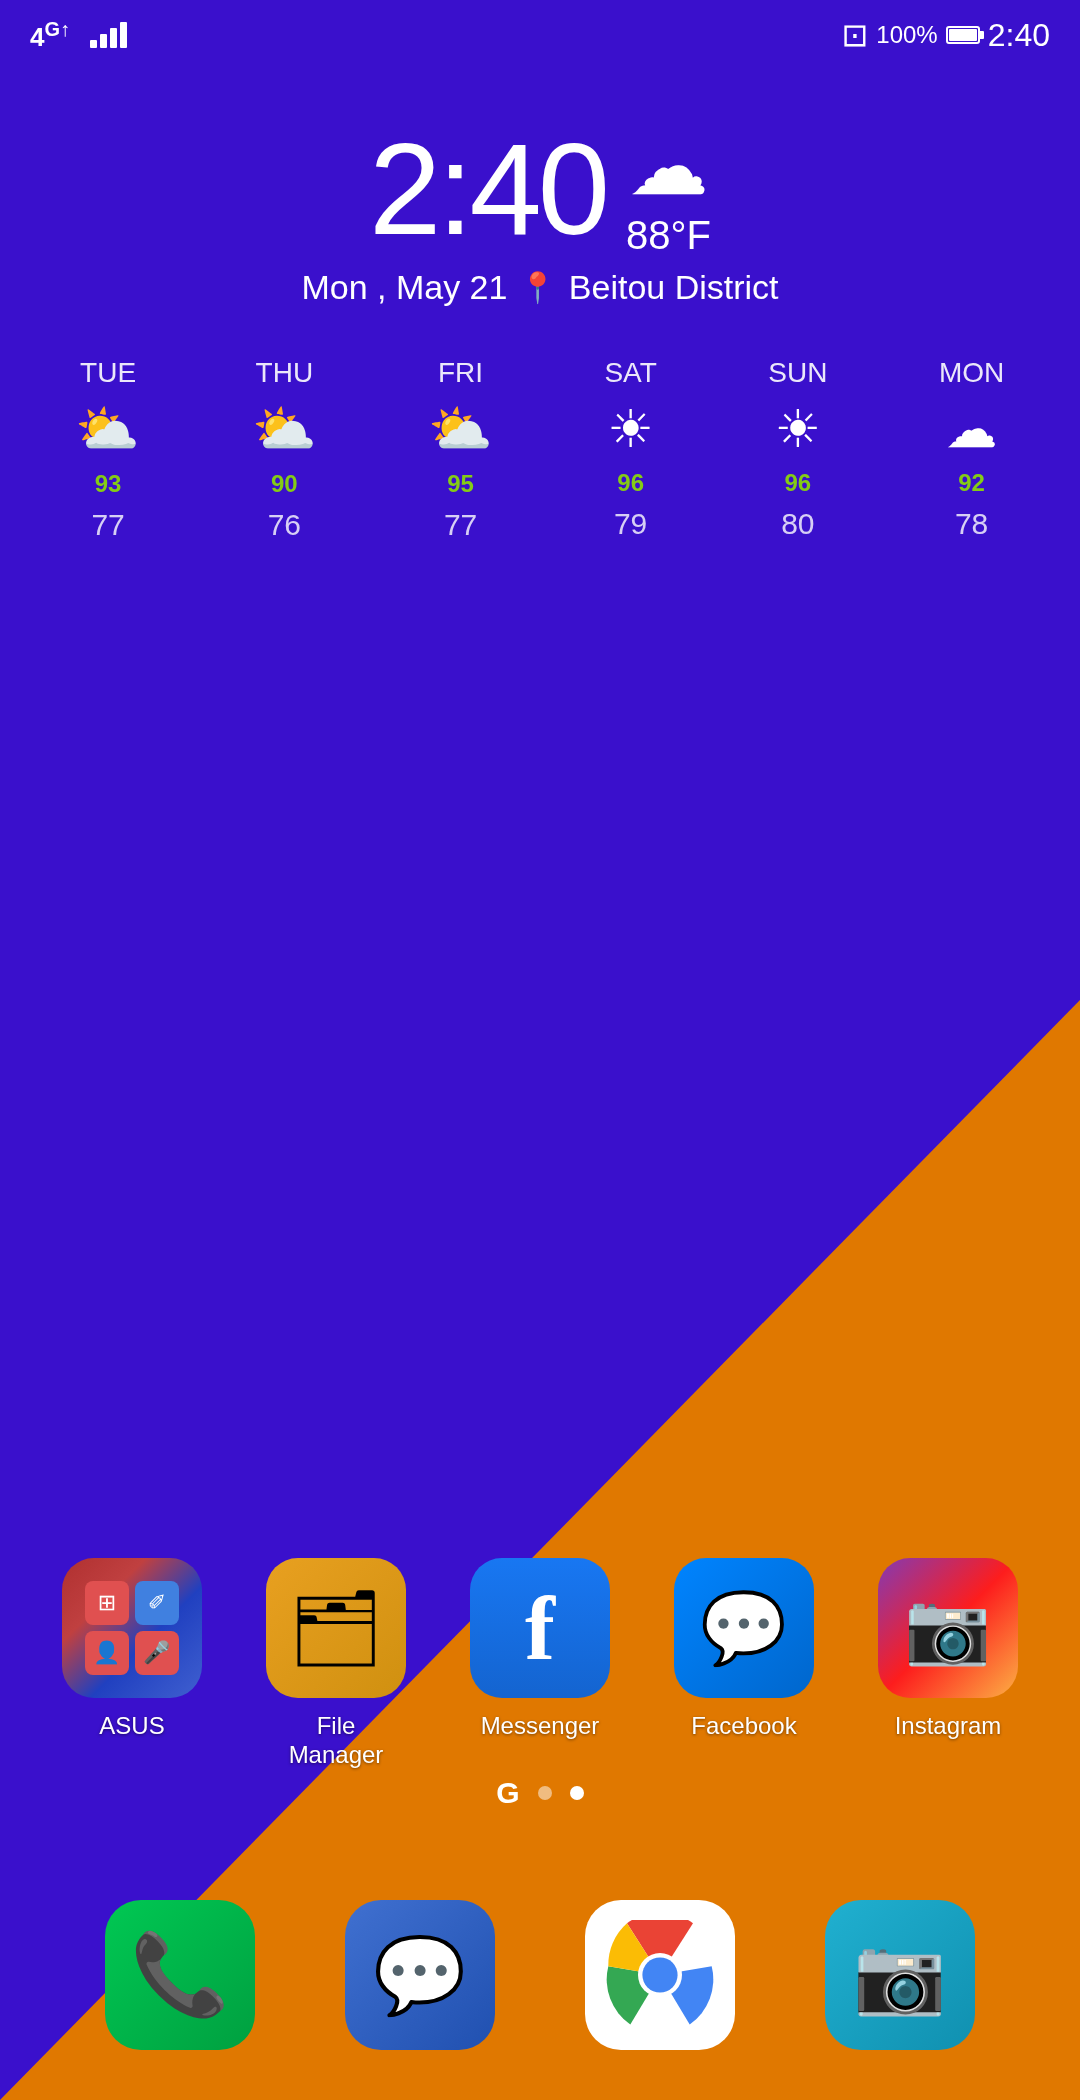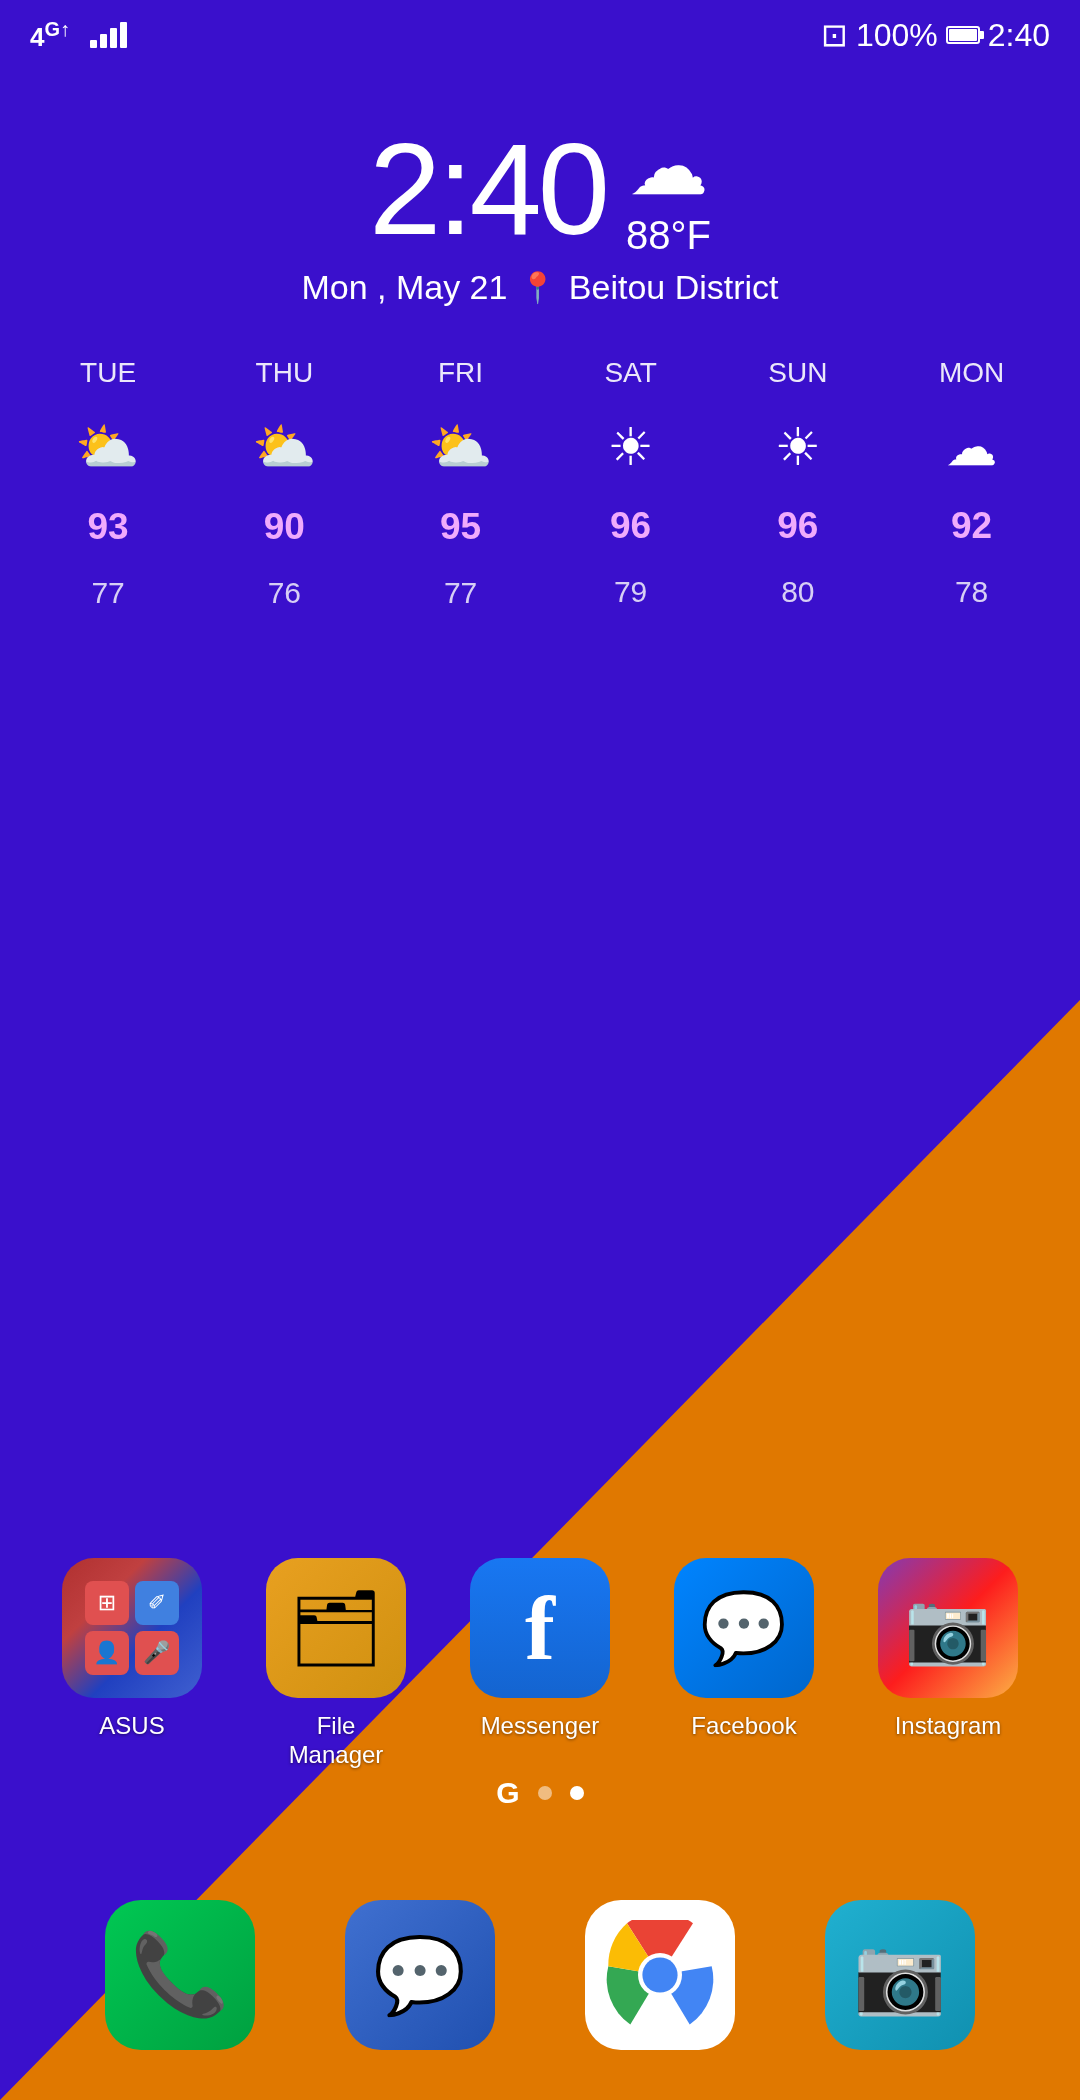--- a/index.html
+++ b/index.html
@@ -119,37 +119,37 @@
       justify-content: space-around;
       width: 100%;
       padding: 30px 20px 0 20px;
       margin-top: 20px;
     }
 
     .forecast-day {
       display: flex;
       flex-direction: column;
       align-items: center;
-      gap: 28px;
+      gap: 10px;
     }
 
     .forecast-day-label {
       font-size: 28px;
       font-weight: 400;
       color: rgba(255,255,255,0.9);
     }
 
     .forecast-icon {
       font-size: 52px;
     }
 
     .forecast-high {
-      font-size: 37px;
+      font-size: 24px;
       font-weight: 700;
-      color: #f0abfc;
+      color: #84cc16;
     }
 
     .forecast-low {
       font-size: 30px;
       font-weight: 300;
       color: rgba(255,255,255,0.8);
     }
 
     
     .app-grid {
@@ -366,21 +366,21 @@
     <span style="font-size:26px;font-weight:600;">4<span style="font-size:20px;vertical-align:super;">G↑</span></span>
     <div class="signal-bars">
       <div class="signal-bar" style="height:8px;"></div>
       <div class="signal-bar" style="height:14px;"></div>
       <div class="signal-bar" style="height:20px;"></div>
       <div class="signal-bar" style="height:26px;"></div>
     </div>
   </div>
   <div class="status-right">
     <span style="font-size:32px;">⊡</span>
-    <span style="font-size:32px;">100%</span>
+    <span style="font-size:24px;">100%</span>
     <div class="battery-container">
       <div class="battery-icon">
         <div class="battery-fill"></div>
       </div>
     </div>
     <span style="font-size:32px;font-weight:500;">2:40</span>
   </div>
 </div>
 
 <div class="weather-widget">

